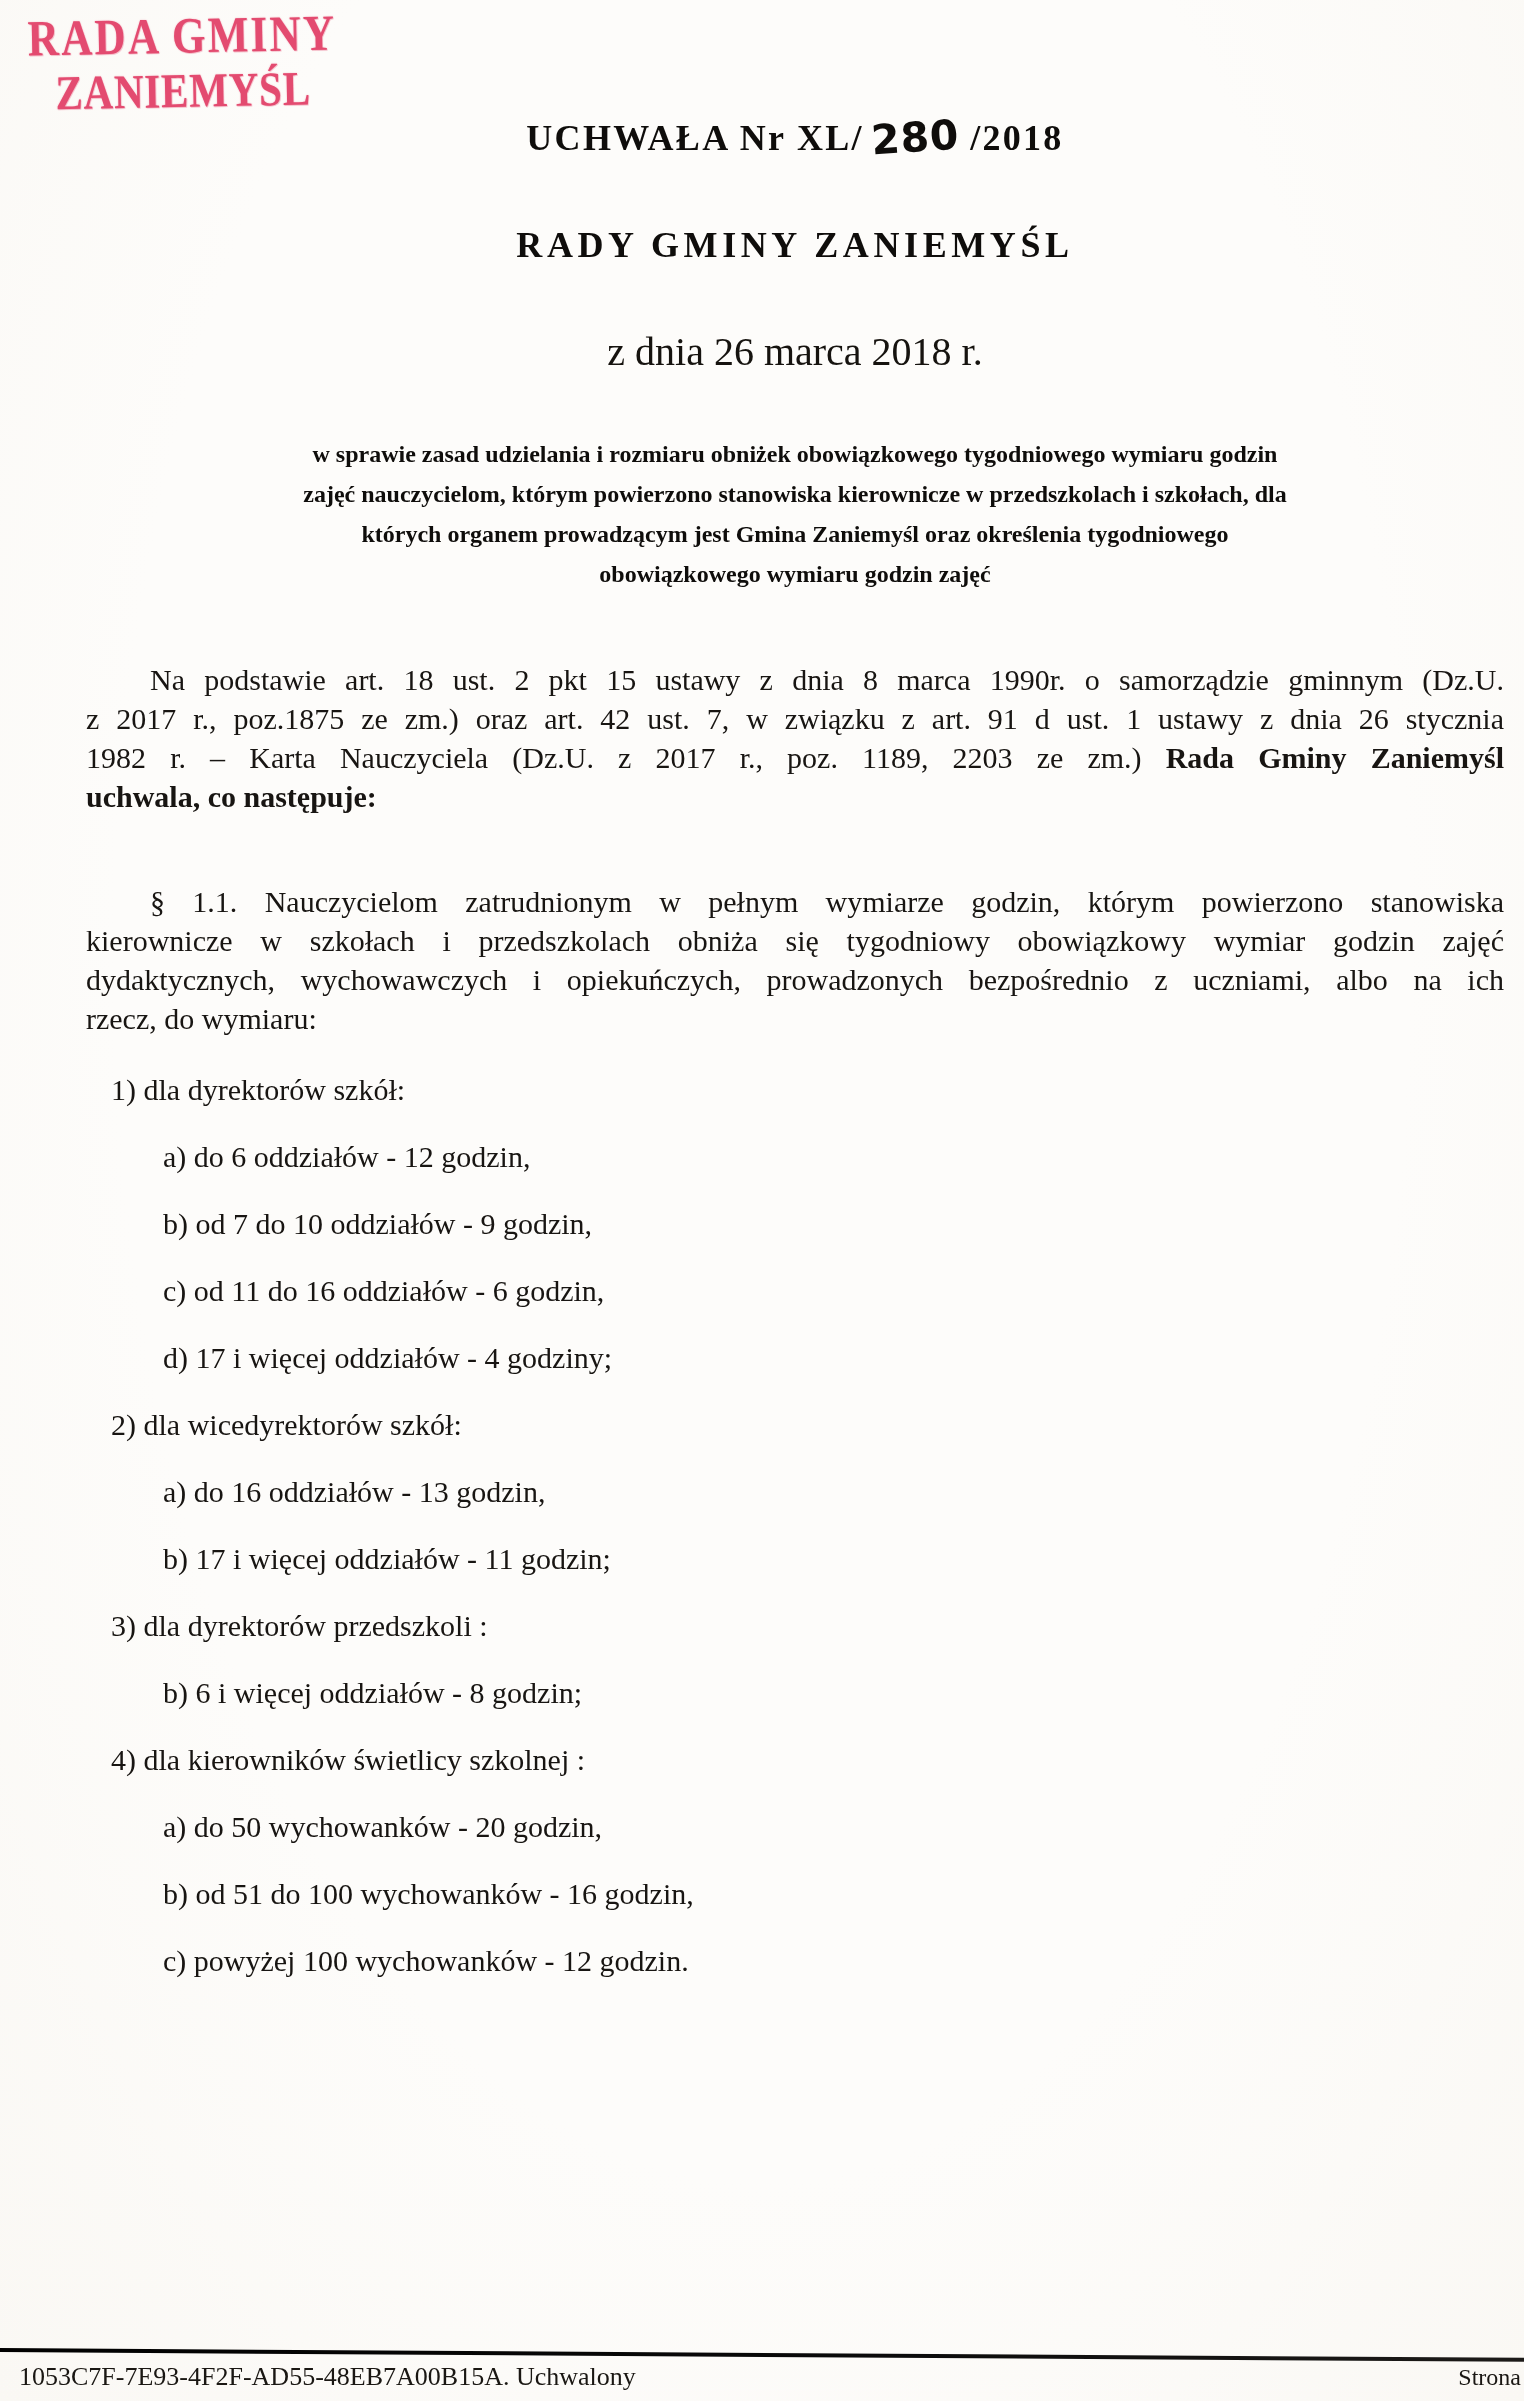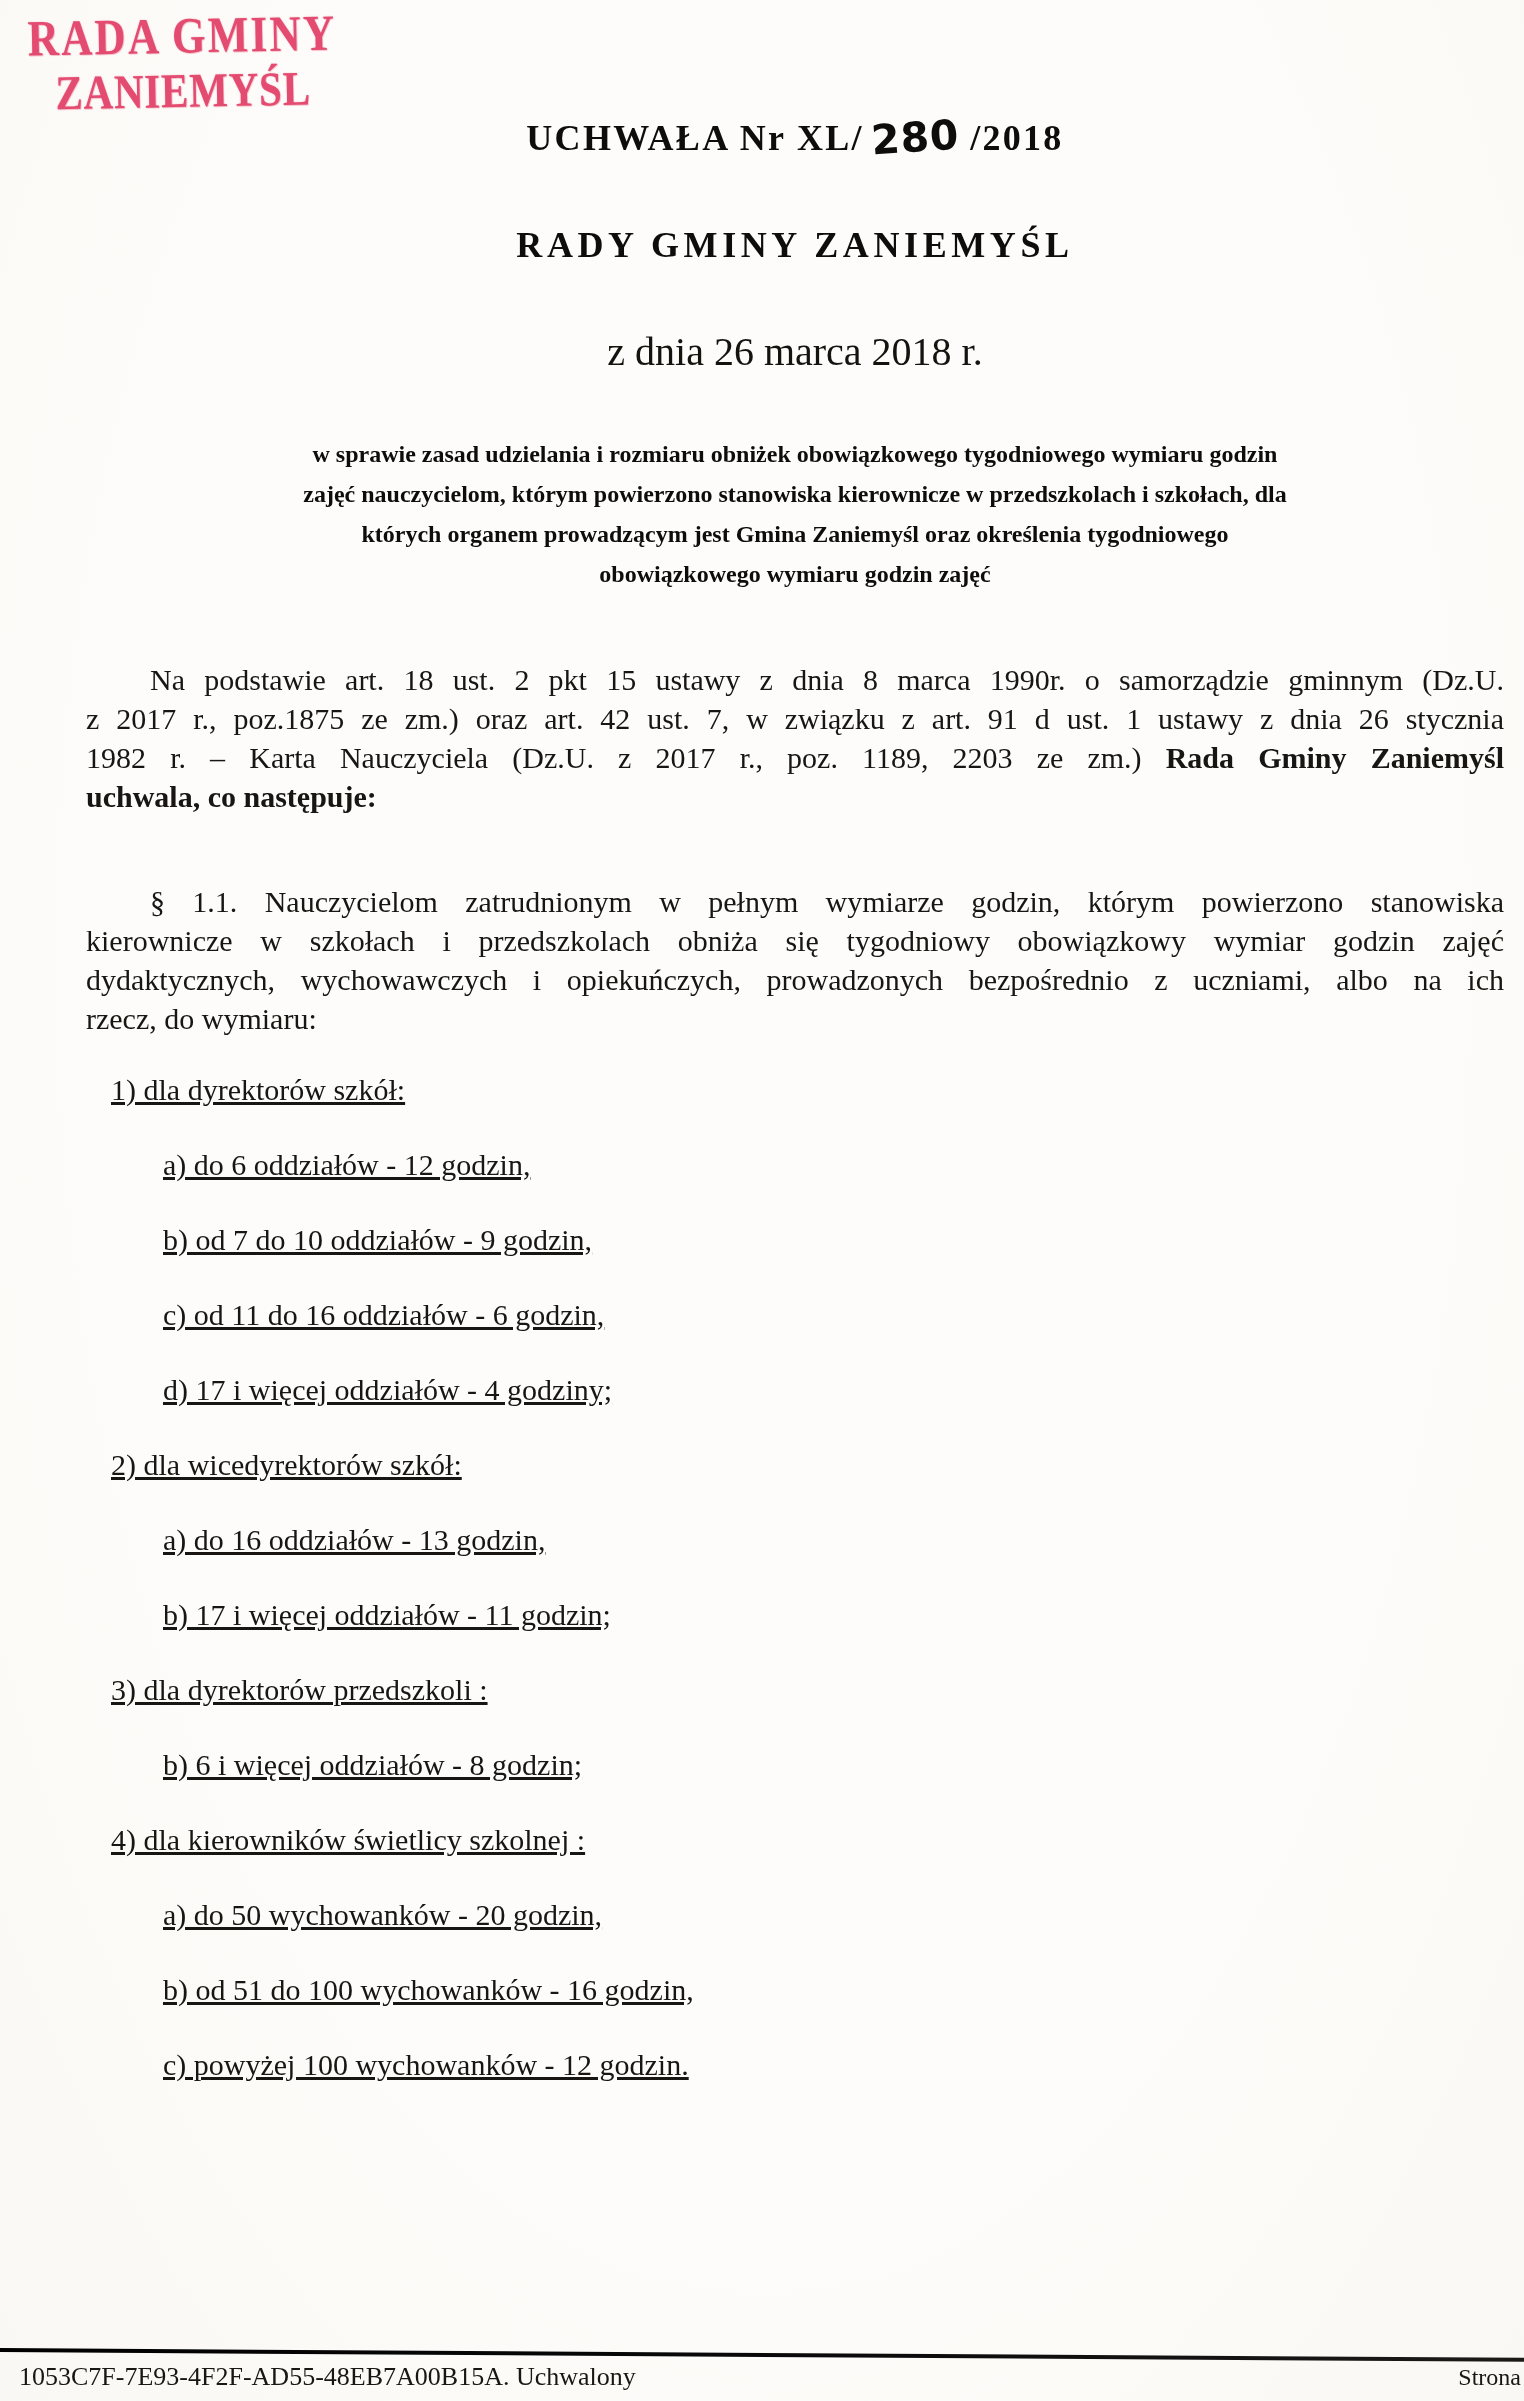--- a/index.html
+++ b/index.html
@@ -56,22 +56,22 @@
   .subject{margin-top:61px;font-weight:bold;font-size:24px;color:#0f0d0b;}
   .subject .ln{text-align:center;line-height:40px;}
   
   .para{margin-top:66px;font-size:30px;color:#181512;}
   .para .ln{line-height:39px;text-align:justify;text-align-last:justify;}
   .para .ln.first{padding-left:64px;}
   .para .ln.last{text-align:left;text-align-last:left;}
   .para2{}
   .b{font-weight:bold;}
   
-  .list{font-size:30px;text-decoration:underline;}
-  .list .item{line-height:40px;margin-top:35px;text-align:left;}
+  .list{font-size:30px;}
+  .list .item{line-height:40px;margin-top:27px;text-align:left;}
   .list .item.first{margin-top:32px;}
   .list .lvl1{margin-left:25px;}
   .list .lvl2{margin-left:77px;}
   
   .footer-rule{
     position:absolute;left:-3px;top:2348px;width:1532px;height:3.8px;
     background:linear-gradient(to right,#000 0%,#0a0a0a 55%,#1c1a18 100%);
     transform:rotate(0.37deg);transform-origin:left center;
   }
   .footer-id{

